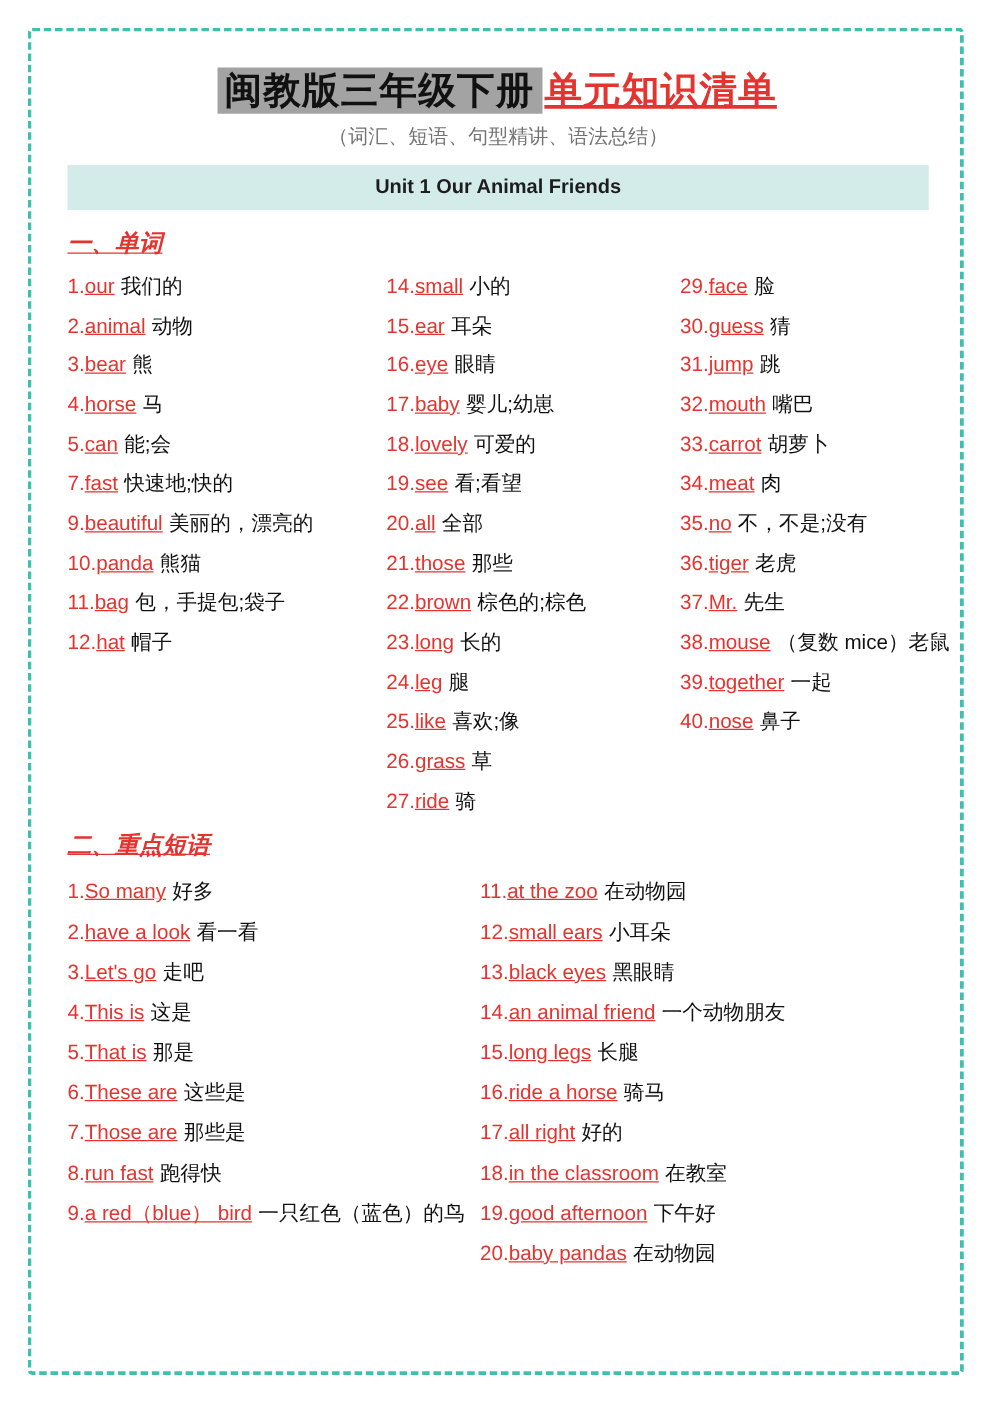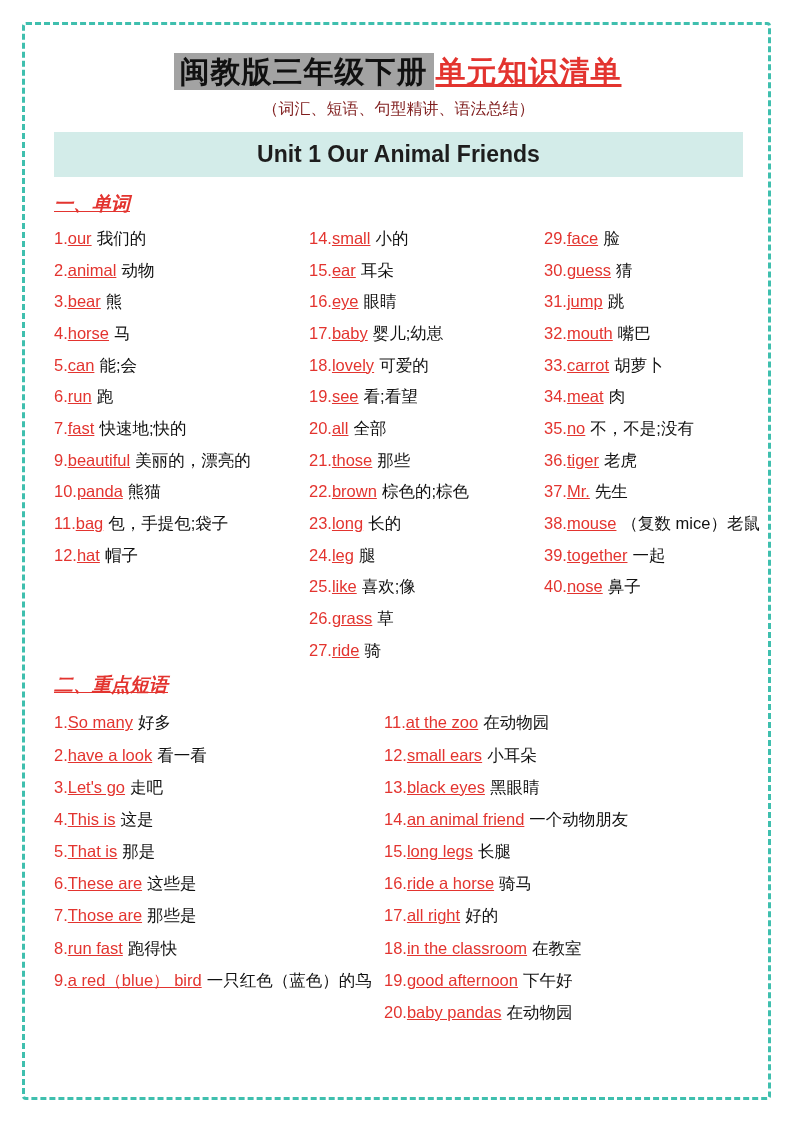--- a/index.html
+++ b/index.html
@@ -55,28 +55,28 @@
     font-size: 30px;
     font-weight: bold;
     color: #e3342f;
     text-decoration: underline;
     text-decoration-color: #e3342f;
     letter-spacing: 1px;
     padding: 2px 2px;
   }
   .subtitle {
     text-align: center;
-    color: #7f1d1d;
+    color: #737373;
     font-size: 16px;
     margin-bottom: 12px;
   }
   .unit-banner {
     background: #d3ece9;
     text-align: center;
-    font-size: 23px;
+    font-size: 16px;
     font-weight: bold;
     color: #1d1d1d;
     padding: 9px 0;
     margin-bottom: 10px;
   }
 
   
   .section-head {
     font-size: 19px;
     font-weight: bold;
@@ -143,21 +143,20 @@
       <span class="section-head">一、单词</span>
     </div>
 
     <div class="words">
       <div class="wcol c1" id="wcol1">
           <div class="item"><span class="num">1.</span><span class="en">our</span><span class="sp"></span><span class="cn">我们的</span></div>
           <div class="item"><span class="num">2.</span><span class="en">animal</span><span class="sp"></span><span class="cn">动物</span></div>
           <div class="item"><span class="num">3.</span><span class="en">bear</span><span class="sp"></span><span class="cn">熊</span></div>
           <div class="item"><span class="num">4.</span><span class="en">horse</span><span class="sp"></span><span class="cn">马</span></div>
           <div class="item"><span class="num">5.</span><span class="en">can</span><span class="sp"></span><span class="cn">能;会</span></div>
-          <div class="item"><span class="num">6.</span><span class="en">run</span><span class="sp"></span><span class="cn">跑</span></div>
           <div class="item"><span class="num">7.</span><span class="en">fast</span><span class="sp"></span><span class="cn">快速地;快的</span></div>
           <div class="item"><span class="num">9.</span><span class="en">beautiful</span><span class="sp"></span><span class="cn">美丽的，漂亮的</span></div>
           <div class="item"><span class="num">10.</span><span class="en">panda</span><span class="sp"></span><span class="cn">熊猫</span></div>
           <div class="item"><span class="num">11.</span><span class="en">bag</span><span class="sp"></span><span class="cn">包，手提包;袋子</span></div>
           <div class="item"><span class="num">12.</span><span class="en">hat</span><span class="sp"></span><span class="cn">帽子</span></div>
         </div>
       <div class="wcol c2" id="wcol2">
           <div class="item"><span class="num">14.</span><span class="en">small</span><span class="sp"></span><span class="cn">小的</span></div>
           <div class="item"><span class="num">15.</span><span class="en">ear</span><span class="sp"></span><span class="cn">耳朵</span></div>
           <div class="item"><span class="num">16.</span><span class="en">eye</span><span class="sp"></span><span class="cn">眼睛</span></div>

